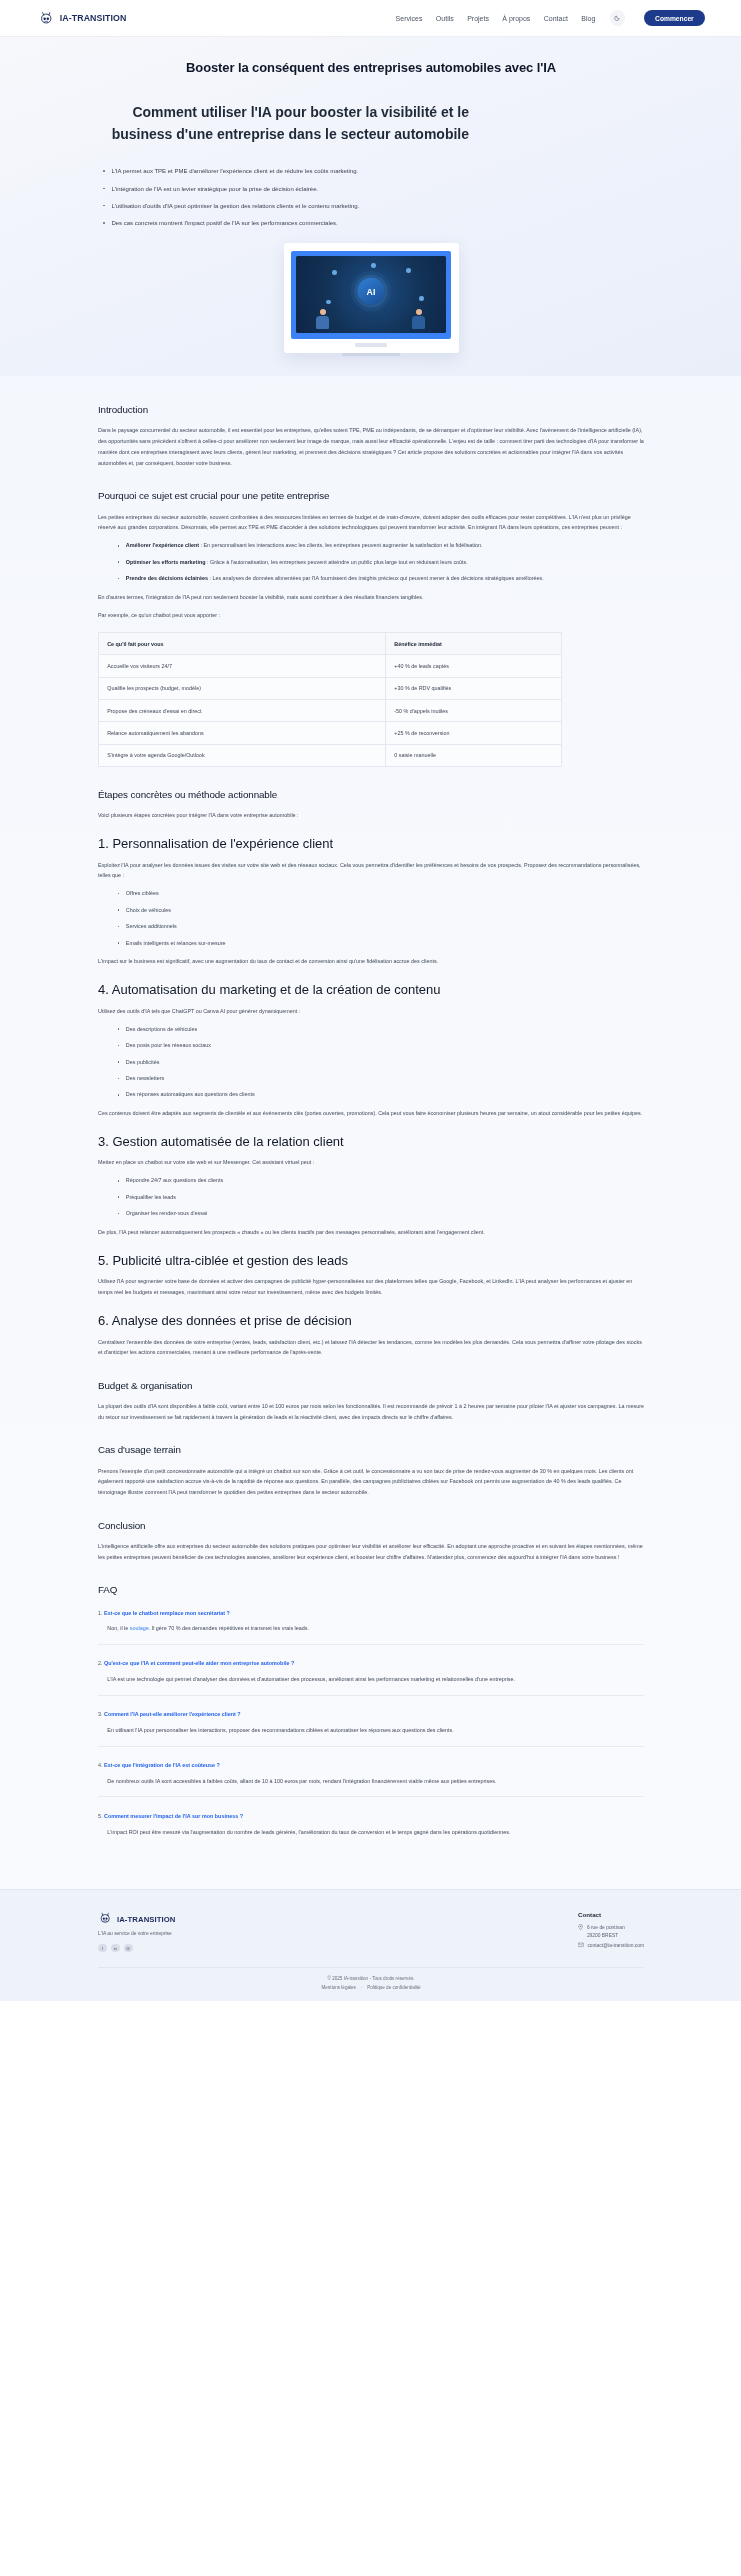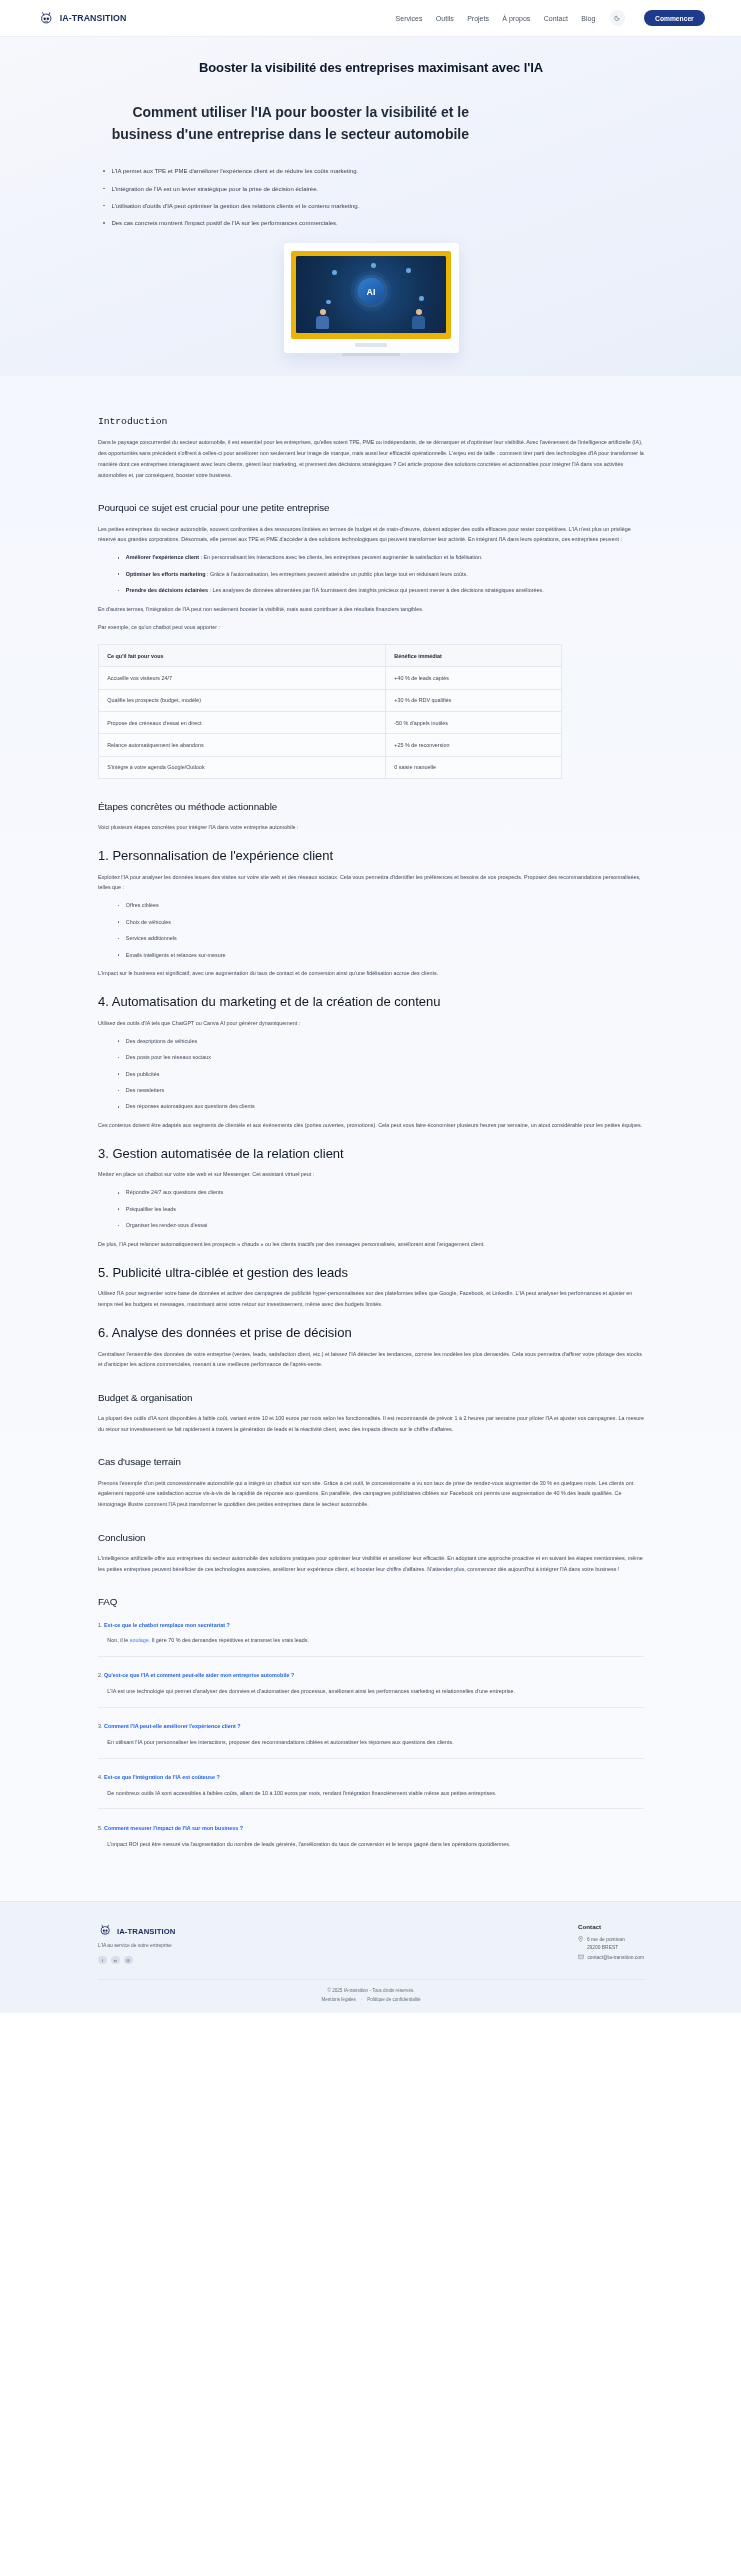--- a/index.html
+++ b/index.html
@@ -114,21 +114,21 @@
     margin: 15.5px auto 0;
     width: 175px;
   }
   .monitor {
     background: #ffffff;
     border-radius: 3.1px;
     padding: 7.2px 7.2px 5.2px;
     box-shadow: 0 5.2px 15.5px rgba(30,58,138,.10);
   }
   .screen {
-    background: #eab308;
+    background: #3b82f6;
     border-radius: 2.1px;
     height: 88px;
     position: relative;
     overflow: hidden;
   }
   .screen-inner {
     position: absolute; inset: 5.2px;
     background: radial-gradient(circle at 52% 45%, #1d4e86 0%, #123256 55%, #0d2545 100%);
     border-radius: 1.5px;
   }
@@ -183,21 +183,21 @@
   }
   .article-wrap { width: 546px; margin: 0 auto; }
 
   h2.sec {
     font-size: 9.8px;
     font-weight: 400;
     color: #0f172a;
     margin: 21.6px 0 10.3px;
     letter-spacing: -0.1px;
   }
-  h2.sec:first-child { margin-top: 16px; font-family: Liberation Mono, monospace; }
+  h2.sec:first-child { margin-top: 4px; }
   h3.sub {
     font-size: 13px;
     font-weight: 400;
     color: #111827;
     margin: 15.5px 0 8.2px;
   }
   p.body {
     font-size: 5.4px;
     color: #41495a;
     line-height: 2.0;
@@ -330,21 +330,21 @@
       <svg width="7.2" height="7.2" viewBox="0 0 16 16" aria-hidden="true">
         <path d="M11.5 10.2A5 5 0 0 1 5.8 4.5a5 5 0 1 0 5.7 5.7z" fill="none" stroke="#4b5563" stroke-width="1.2"></path>
       </svg>
     </span>
     <button class="cta-button">Commencer</button>
   </nav>
 </header>
 
 <section class="hero">
   <div class="wrap">
-    <h1 class="hero-title">Booster la visibilité des entreprises maximisant avec l'IA</h1>
+    <h1 class="hero-title">Booster la conséquent des entreprises automobiles avec l'IA</h1>
     <p class="hero-sub">Comment utiliser l'IA pour booster la visibilité et le business d'une entreprise dans le secteur automobile</p>
     <ul class="hero-list">
       <li>L'IA permet aux TPE et PME d'améliorer l'expérience client et de réduire les coûts marketing.</li>
       <li>L'intégration de l'IA est un levier stratégique pour la prise de décision éclairée.</li>
       <li>L'utilisation d'outils d'IA peut optimiser la gestion des relations clients et le contenu marketing.</li>
       <li>Des cas concrets montrent l'impact positif de l'IA sur les performances commerciales.</li>
     </ul>
 
     <div class="hero-figure">
       <div class="monitor">

